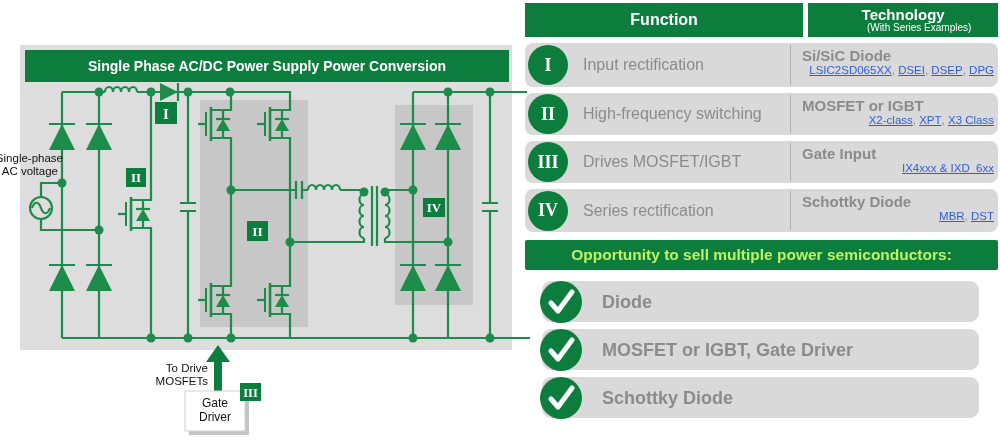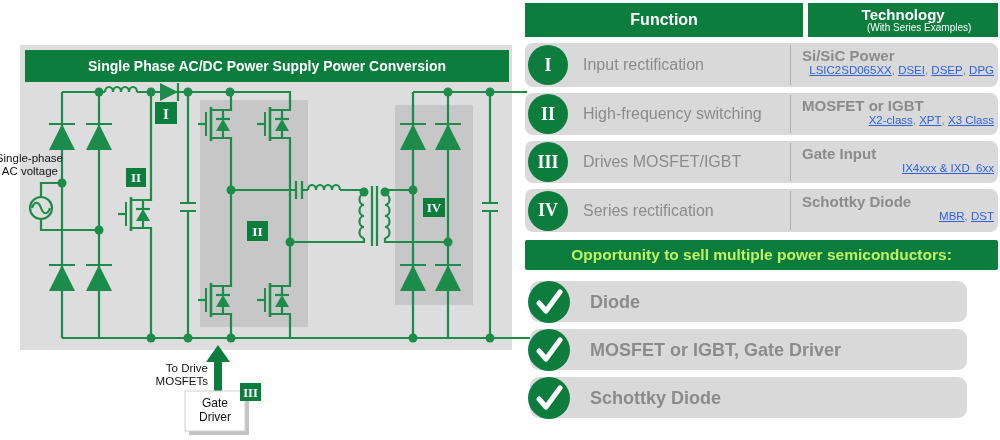--- a/index.html
+++ b/index.html
@@ -42,21 +42,21 @@
   .frow .tech{position:absolute;left:277px;top:4px;right:4px;line-height:1.15;}
   .frow .tech .tt{color:var(--txtgray);font-weight:bold;font-size:15px;white-space:nowrap;}
   .frow .links{font-size:11.5px;white-space:nowrap;text-align:right;}
   .links a{color:var(--link);text-decoration:underline;cursor:pointer;}
   .links a + a::before{content:",\00a0";color:var(--txtgray);display:inline-block;text-decoration:none;}
 
   .banner{position:absolute;left:0;top:240px;width:473px;height:30px;background:var(--green);
     color:#bef264;font-weight:bold;font-size:15.5px;display:flex;align-items:center;
     justify-content:center;border-radius:2px;white-space:nowrap;}
 
-  .crow{position:absolute;left:5px;width:437px;height:41px;background:var(--rowgray);border-radius:9px;}
+  .crow{position:absolute;left:17px;width:437px;height:41px;background:var(--rowgray);border-radius:9px;}
   .crow .ccirc{position:absolute;left:-3px;top:50%;transform:translateY(-50%);width:44px;height:44px;}
   .crow .lbl{position:absolute;left:60px;top:50%;transform:translateY(-50%);
     color:var(--txtgray);font-weight:bold;font-size:18px;white-space:nowrap;}
 </style>
 </head>
 <body>
 
 <div class="stage">
 
   <svg class="circuit" width="535" height="440" viewBox="0 0 535 440">
@@ -200,21 +200,21 @@
         <div class="t1">Technology</div>
         <div class="t2">(With Series Examples)</div>
       </div>
     </div>
 
     <div class="frow" style="top:43px;height:44px;">
       <div class="circ">I</div>
       <div class="fn">Input rectification</div>
       <div class="div"></div>
       <div class="tech">
-        <div class="tt">Si/SiC Power</div>
+        <div class="tt">Si/SiC Diode</div>
         <div class="links">
           <a>LSIC2SD065XX</a><a>DSEI</a><a>DSEP</a><a>DPG</a>
         </div>
       </div>
     </div>
 
     <div class="frow" style="top:93px;height:42px;">
       <div class="circ">II</div>
       <div class="fn">High-frequency switching</div>
       <div class="div"></div>

